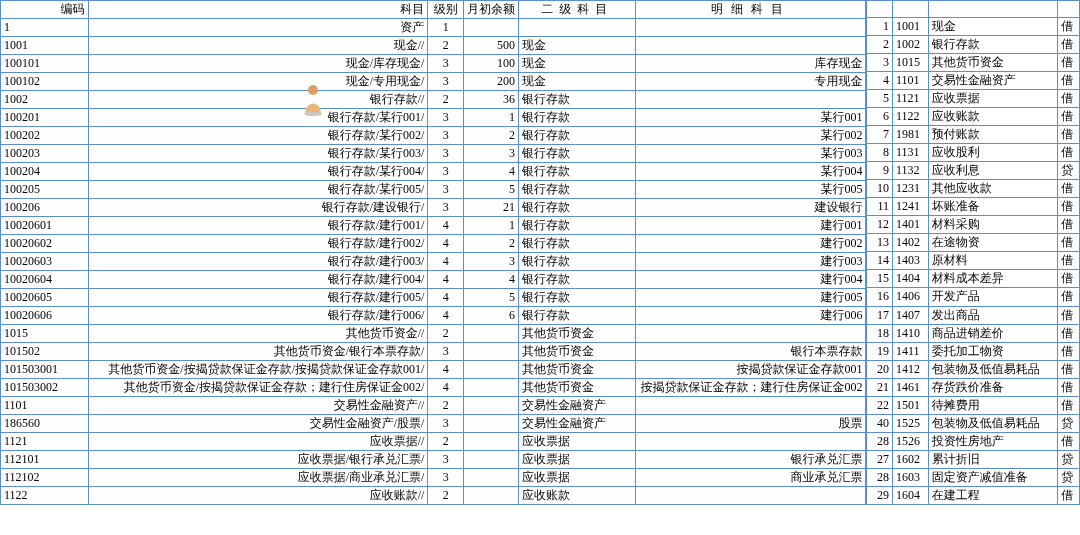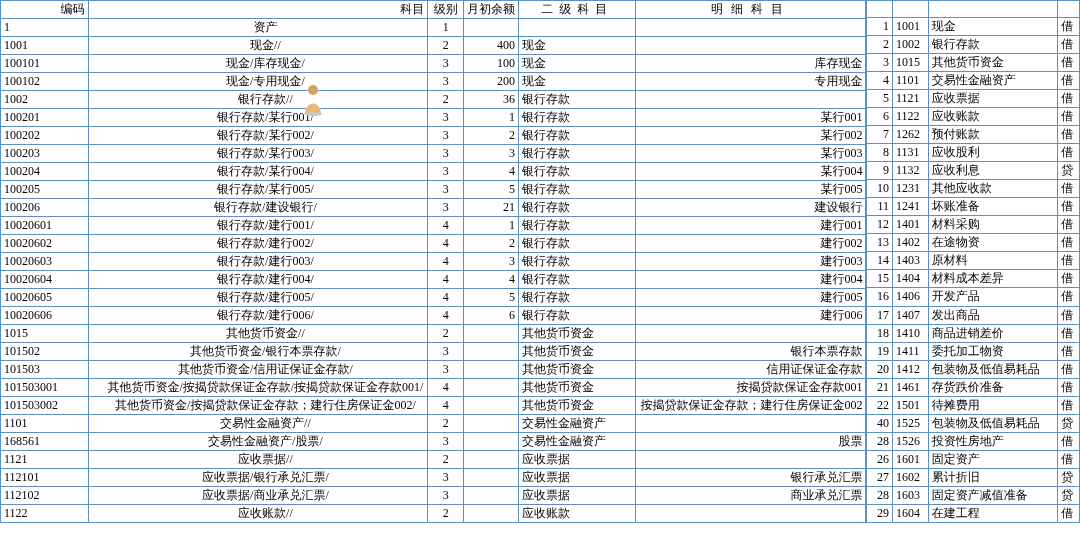--- a/index.html
+++ b/index.html
@@ -29,21 +29,21 @@
     font-weight: normal;
     text-align: center;
   }
   .left th:nth-child(1){ width:90px; text-align:right;margin-left:33px;}
   .left th:nth-child(2){ width:340px; text-align:right;font-family:Liberation Serif, serif;}
   .left th:nth-child(3){ width:36px;}
   .left th:nth-child(4){ width:42px;}
   .left th:nth-child(5){ width:120px; letter-spacing:6px;}
   .left th:nth-child(6){ width:230px; letter-spacing:8px;}
   .left td:nth-child(1){ text-align:left;}
-  .left td:nth-child(2){ text-align:center; padding-left:18px;}
+  .left td:nth-child(2){ text-align:right; padding-left:18px;}
   .left td:nth-child(3){ text-align:center;}
   .left td:nth-child(4){ text-align:right;}
   .left td:nth-child(5){ text-align:left;}
   .left td:nth-child(6){ text-align:right;}
   .right th:nth-child(1){ width:26px;}
   .right th:nth-child(2){ width:36px;}
   .right th:nth-child(3){ width:130px;}
   .right th:nth-child(4){ width:22px;}
   .right td:nth-child(1){ text-align:right;}
   .right td:nth-child(2){ text-align:left;}
@@ -77,21 +77,21 @@
           <td>资产</td>
           <td>1</td>
           <td></td>
           <td></td>
           <td></td>
         </tr>
         <tr>
           <td>1001</td>
           <td>现金//</td>
           <td>2</td>
-          <td>400</td>
+          <td>500</td>
           <td>现金</td>
           <td></td>
         </tr>
         <tr>
           <td>100101</td>
           <td>现金/库存现金/</td>
           <td>3</td>
           <td>100</td>
           <td>现金</td>
           <td>库存现金</td>
@@ -218,28 +218,20 @@
         </tr>
         <tr>
           <td>101502</td>
           <td>其他货币资金/银行本票存款/</td>
           <td>3</td>
           <td></td>
           <td>其他货币资金</td>
           <td>银行本票存款</td>
         </tr>
         <tr>
-          <td>101503</td>
-          <td>其他货币资金/信用证保证金存款/</td>
-          <td>3</td>
-          <td></td>
-          <td>其他货币资金</td>
-          <td>信用证保证金存款</td>
-        </tr>
-        <tr>
           <td>101503001</td>
           <td>其他货币资金/按揭贷款保证金存款/按揭贷款保证金存款001/</td>
           <td>4</td>
           <td></td>
           <td>其他货币资金</td>
           <td>按揭贷款保证金存款001</td>
         </tr>
         <tr>
           <td>101503002</td>
           <td>其他货币资金/按揭贷款保证金存款；建行住房保证金002/</td>
@@ -250,21 +242,21 @@
         </tr>
         <tr>
           <td>1101</td>
           <td>交易性金融资产//</td>
           <td>2</td>
           <td></td>
           <td>交易性金融资产</td>
           <td></td>
         </tr>
         <tr>
-          <td>168561</td>
+          <td>186560</td>
           <td>交易性金融资产/股票/</td>
           <td>3</td>
           <td></td>
           <td>交易性金融资产</td>
           <td>股票</td>
         </tr>
         <tr>
           <td>1121</td>
           <td>应收票据//</td>
           <td>2</td>
@@ -340,21 +332,21 @@
           <td>借</td>
         </tr>
         <tr>
           <td>6</td>
           <td>1122</td>
           <td>应收账款</td>
           <td>借</td>
         </tr>
         <tr>
           <td>7</td>
-          <td>1262</td>
+          <td>1981</td>
           <td>预付账款</td>
           <td>借</td>
         </tr>
         <tr>
           <td>8</td>
           <td>1131</td>
           <td>应收股利</td>
           <td>借</td>
         </tr>
         <tr>
@@ -444,26 +436,20 @@
         <tr>
           <td>40</td>
           <td>1525</td>
           <td>包装物及低值易耗品</td>
           <td>贷</td>
         </tr>
         <tr>
           <td>28</td>
           <td>1526</td>
           <td>投资性房地产</td>
-          <td>借</td>
-        </tr>
-        <tr>
-          <td>26</td>
-          <td>1601</td>
-          <td>固定资产</td>
           <td>借</td>
         </tr>
         <tr>
           <td>27</td>
           <td>1602</td>
           <td>累计折旧</td>
           <td>贷</td>
         </tr>
         <tr>
           <td>28</td>

